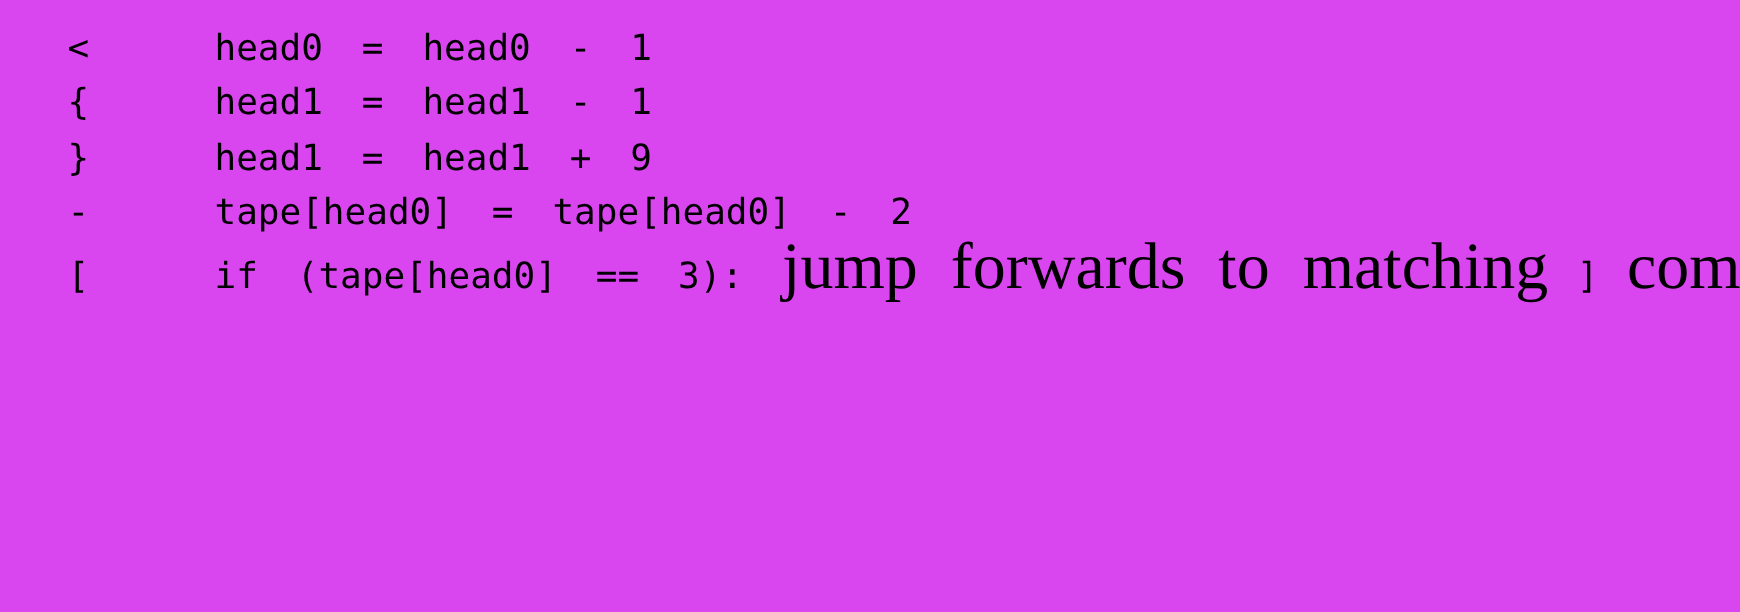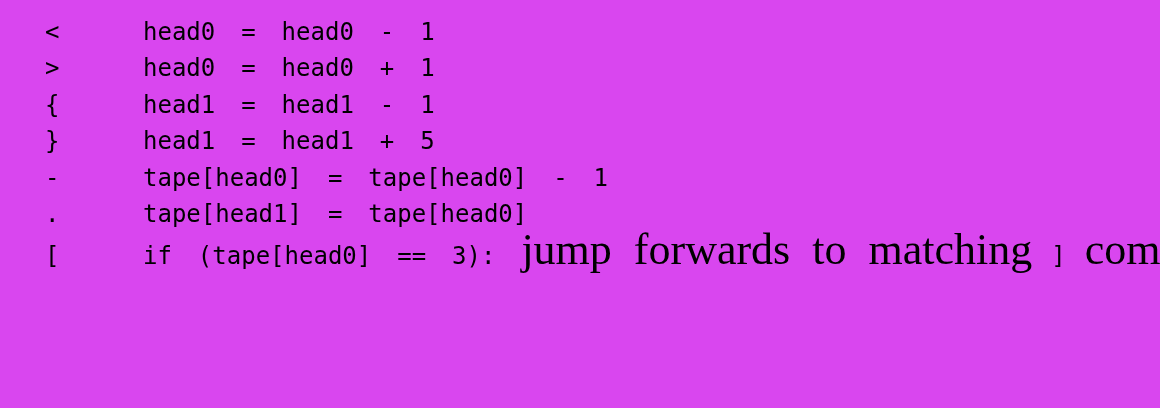--- a/index.html
+++ b/index.html
@@ -46,30 +46,24 @@
 </style>
 </head>
 <body>
 
 <div id="page">
 
 <div class="row">
       <span class="mono sym">&lt;</span><span class="mono code">head0 = head0 - 1</span>
     </div>
     <div class="row">
-      <span class="mono sym">&gt;</span><span class="mono code">head0 = head0 + 1</span>
-    </div>
-    <div class="row">
       <span class="mono sym">{</span><span class="mono code">head1 = head1 - 1</span>
     </div>
     <div class="row">
-      <span class="mono sym">}</span><span class="mono code">head1 = head1 + 5</span>
+      <span class="mono sym">}</span><span class="mono code">head1 = head1 + 9</span>
     </div>
     <div class="row">
-      <span class="mono sym">-</span><span class="mono code">tape[head0] = tape[head0] - 1</span>
-    </div>
-    <div class="row">
-      <span class="mono sym">.</span><span class="mono code">tape[head1] = tape[head0]</span>
+      <span class="mono sym">-</span><span class="mono code">tape[head0] = tape[head0] - 2</span>
     </div>
     <div class="row">
       <span class="mono sym">[</span><span class="mono code">if (tape[head0] == 3):</span><span class="prose prose-before">jump forwards to matching</span><span class="mono bracket">]</span><span class="prose prose-after">command.</span>
     </div>
   </div>
 
 </body></html>

